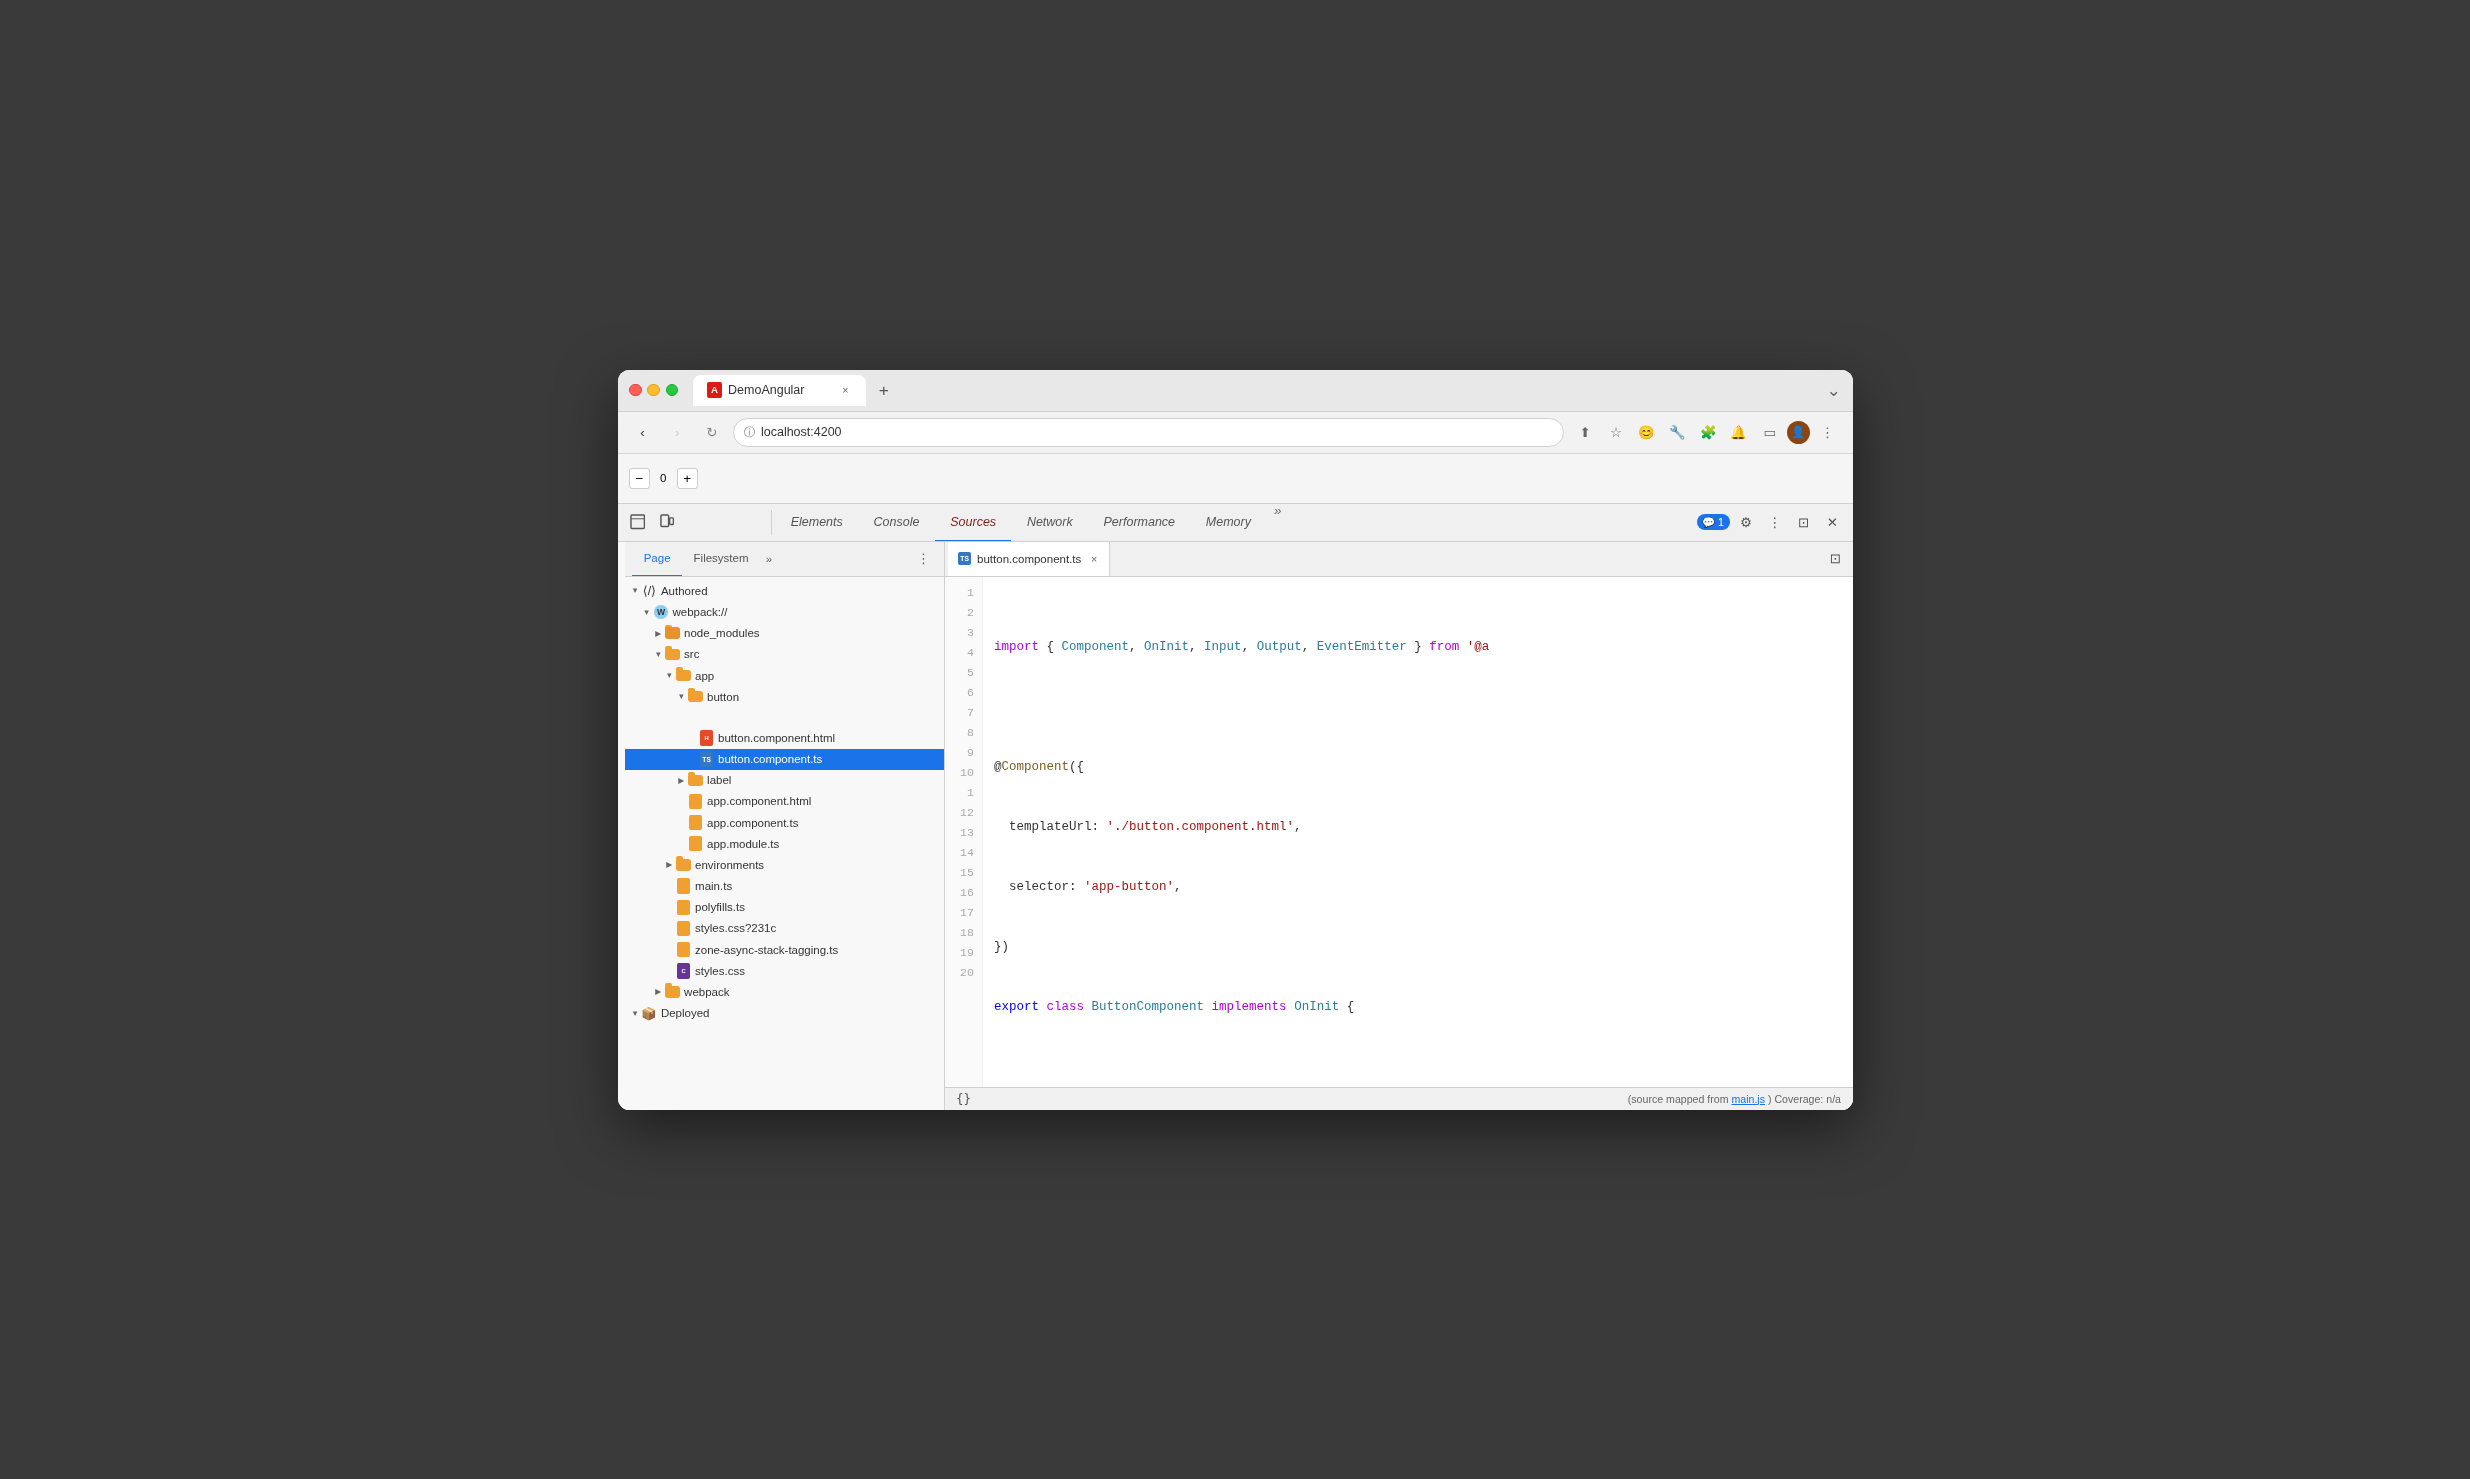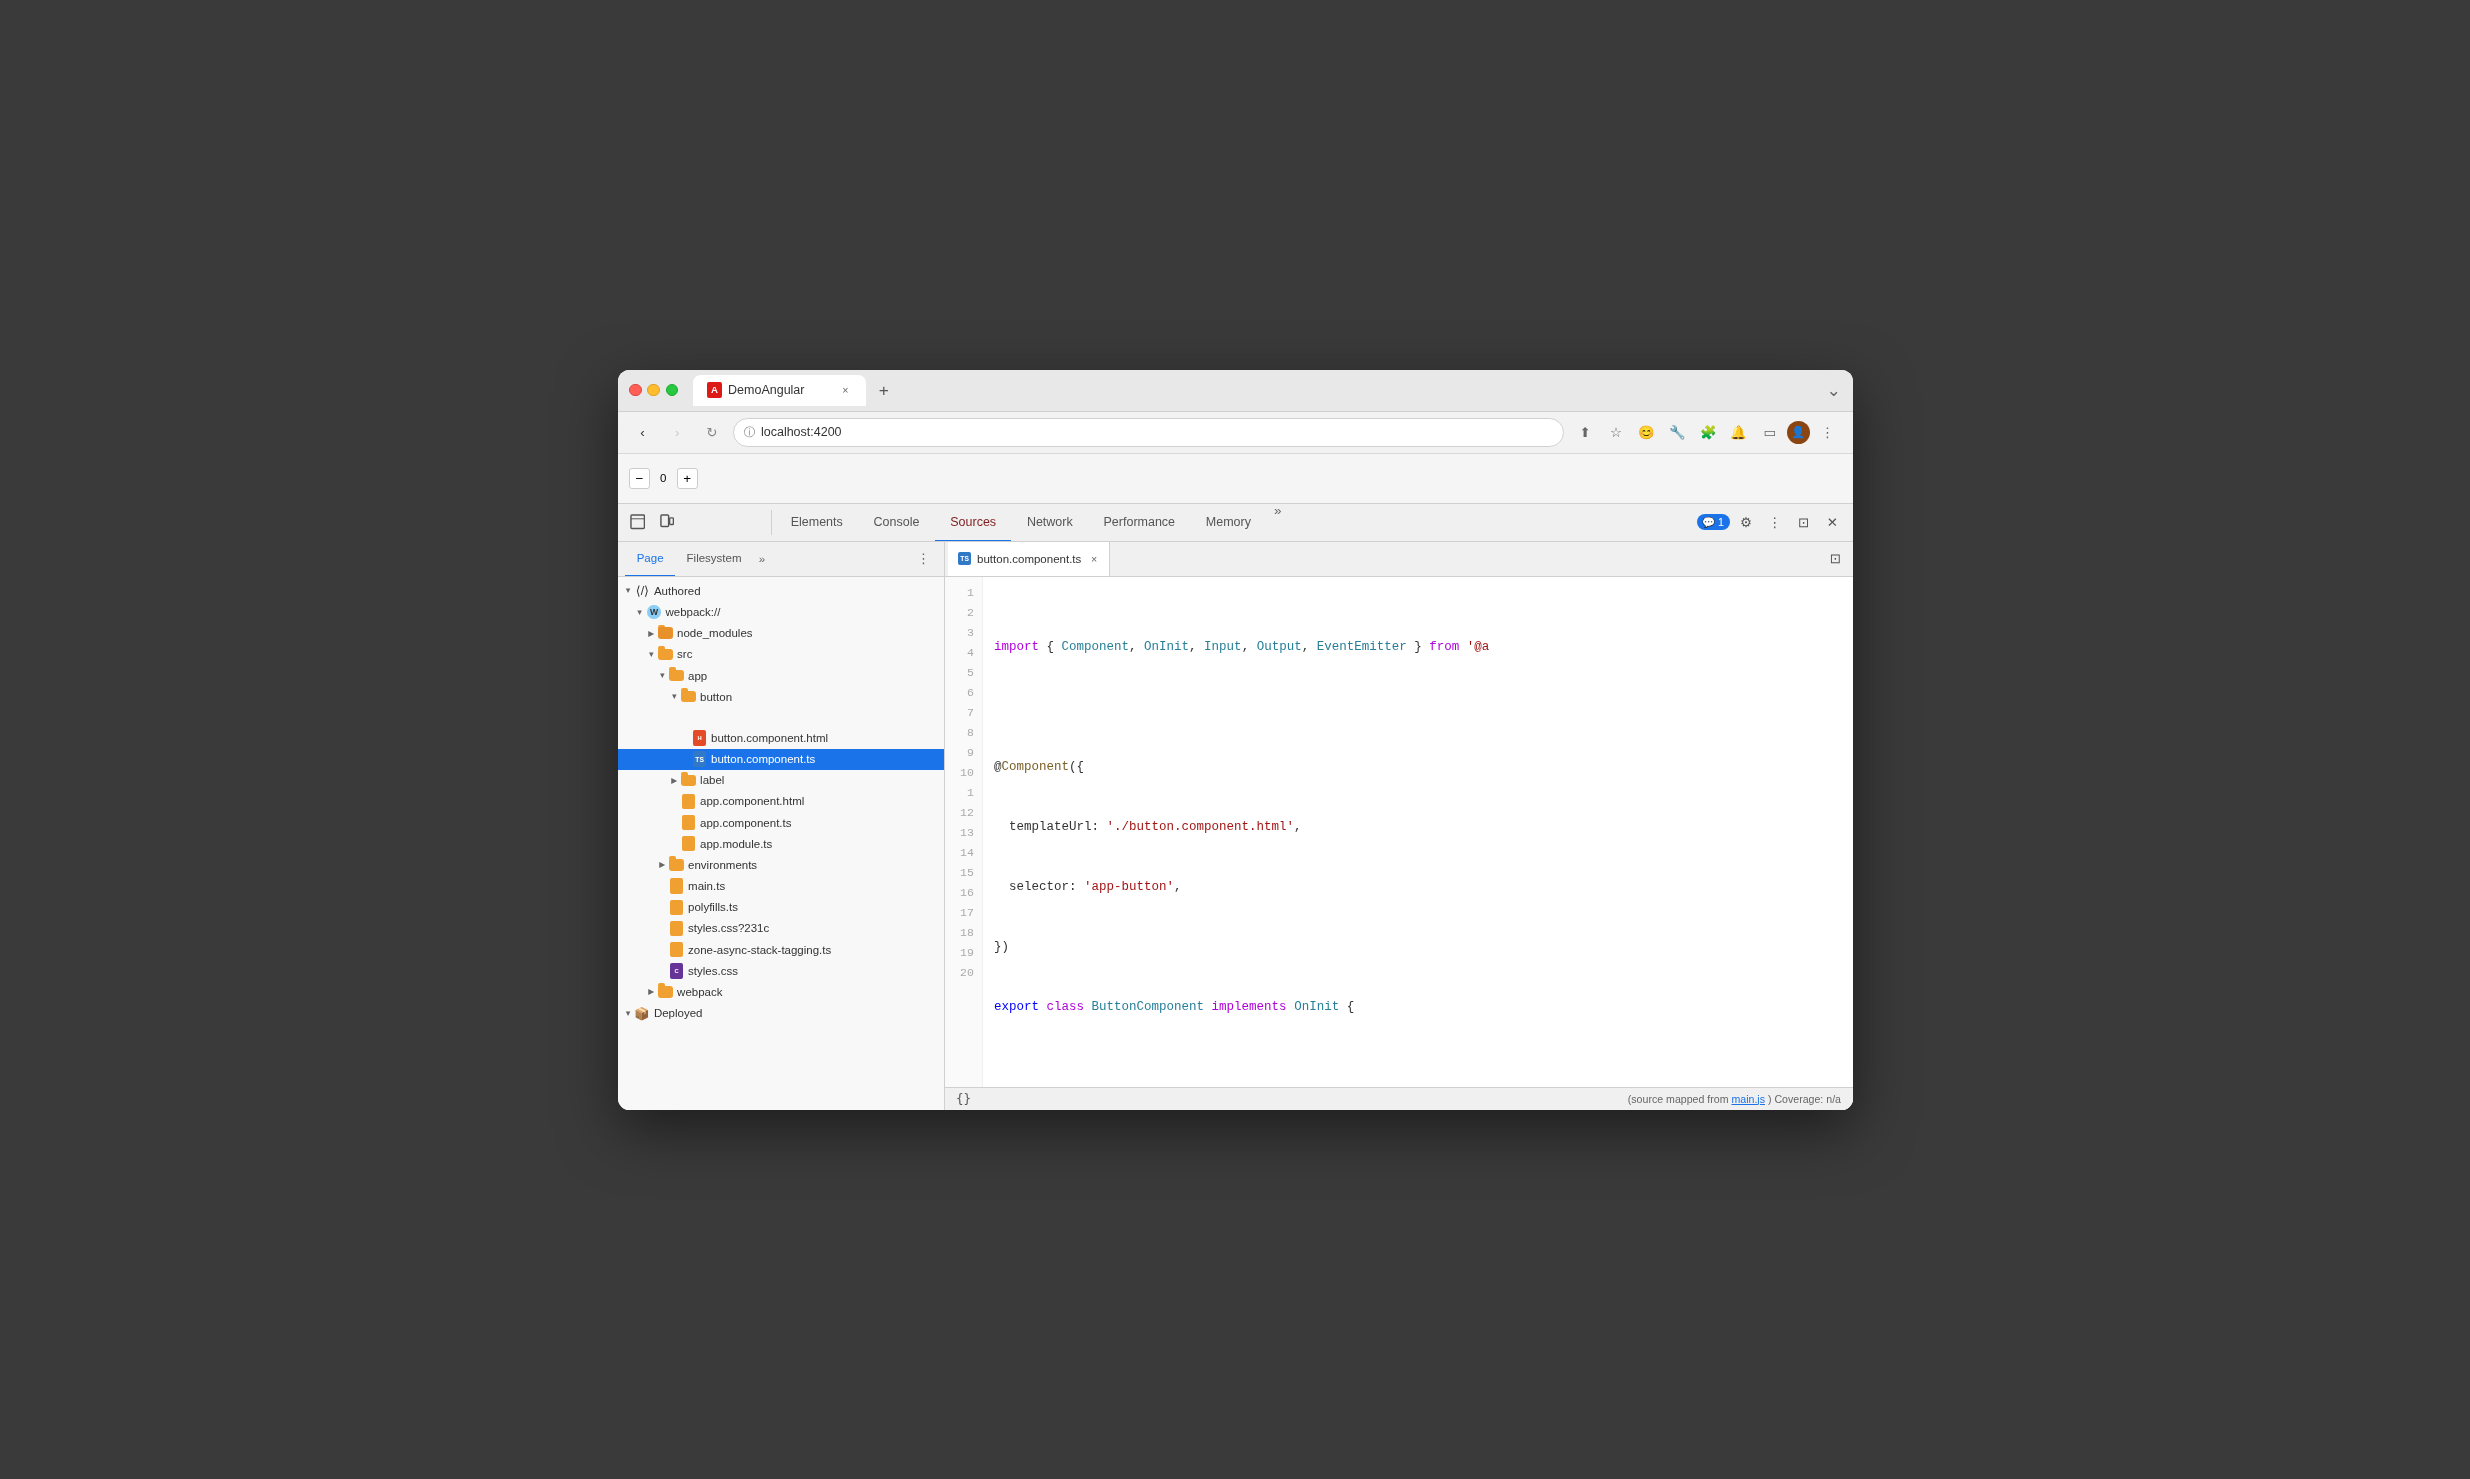--- a/index.html
+++ b/index.html
@@ -189,20 +189,21 @@
       justify-content: center;
       cursor: pointer;
       color: #555;
       font-size: 13.4px;
     }
     .devtools-tabs {
       display: flex;
       align-items: flex-start;
       flex: 1;
       padding: 0 3.8px;
+      font-style: italic;
     }
     .dt-tab {
       padding: 0 15.4px;
       height: 38px;
       display: flex;
       align-items: center;
       font-size: 12.5px;
       color: #555;
       cursor: pointer;
       border-bottom: 1.9px solid transparent;
@@ -242,20 +243,21 @@
     }
     
     .sources-sidebar {
       width: 327px;
       flex-shrink: 0;
       background: #f8f8f8;
       border-right: 1px solid #d0d0d0;
       display: flex;
       flex-direction: column;
       overflow: hidden;
+      padding-left: 7px;
     }
     .sources-tabs {
       display: flex;
       align-items: center;
       padding: 0 7.7px;
       border-bottom: 1px solid #d0d0d0;
       height: 35px;
       background: #f0f0f0;
     }
     .src-tab {

